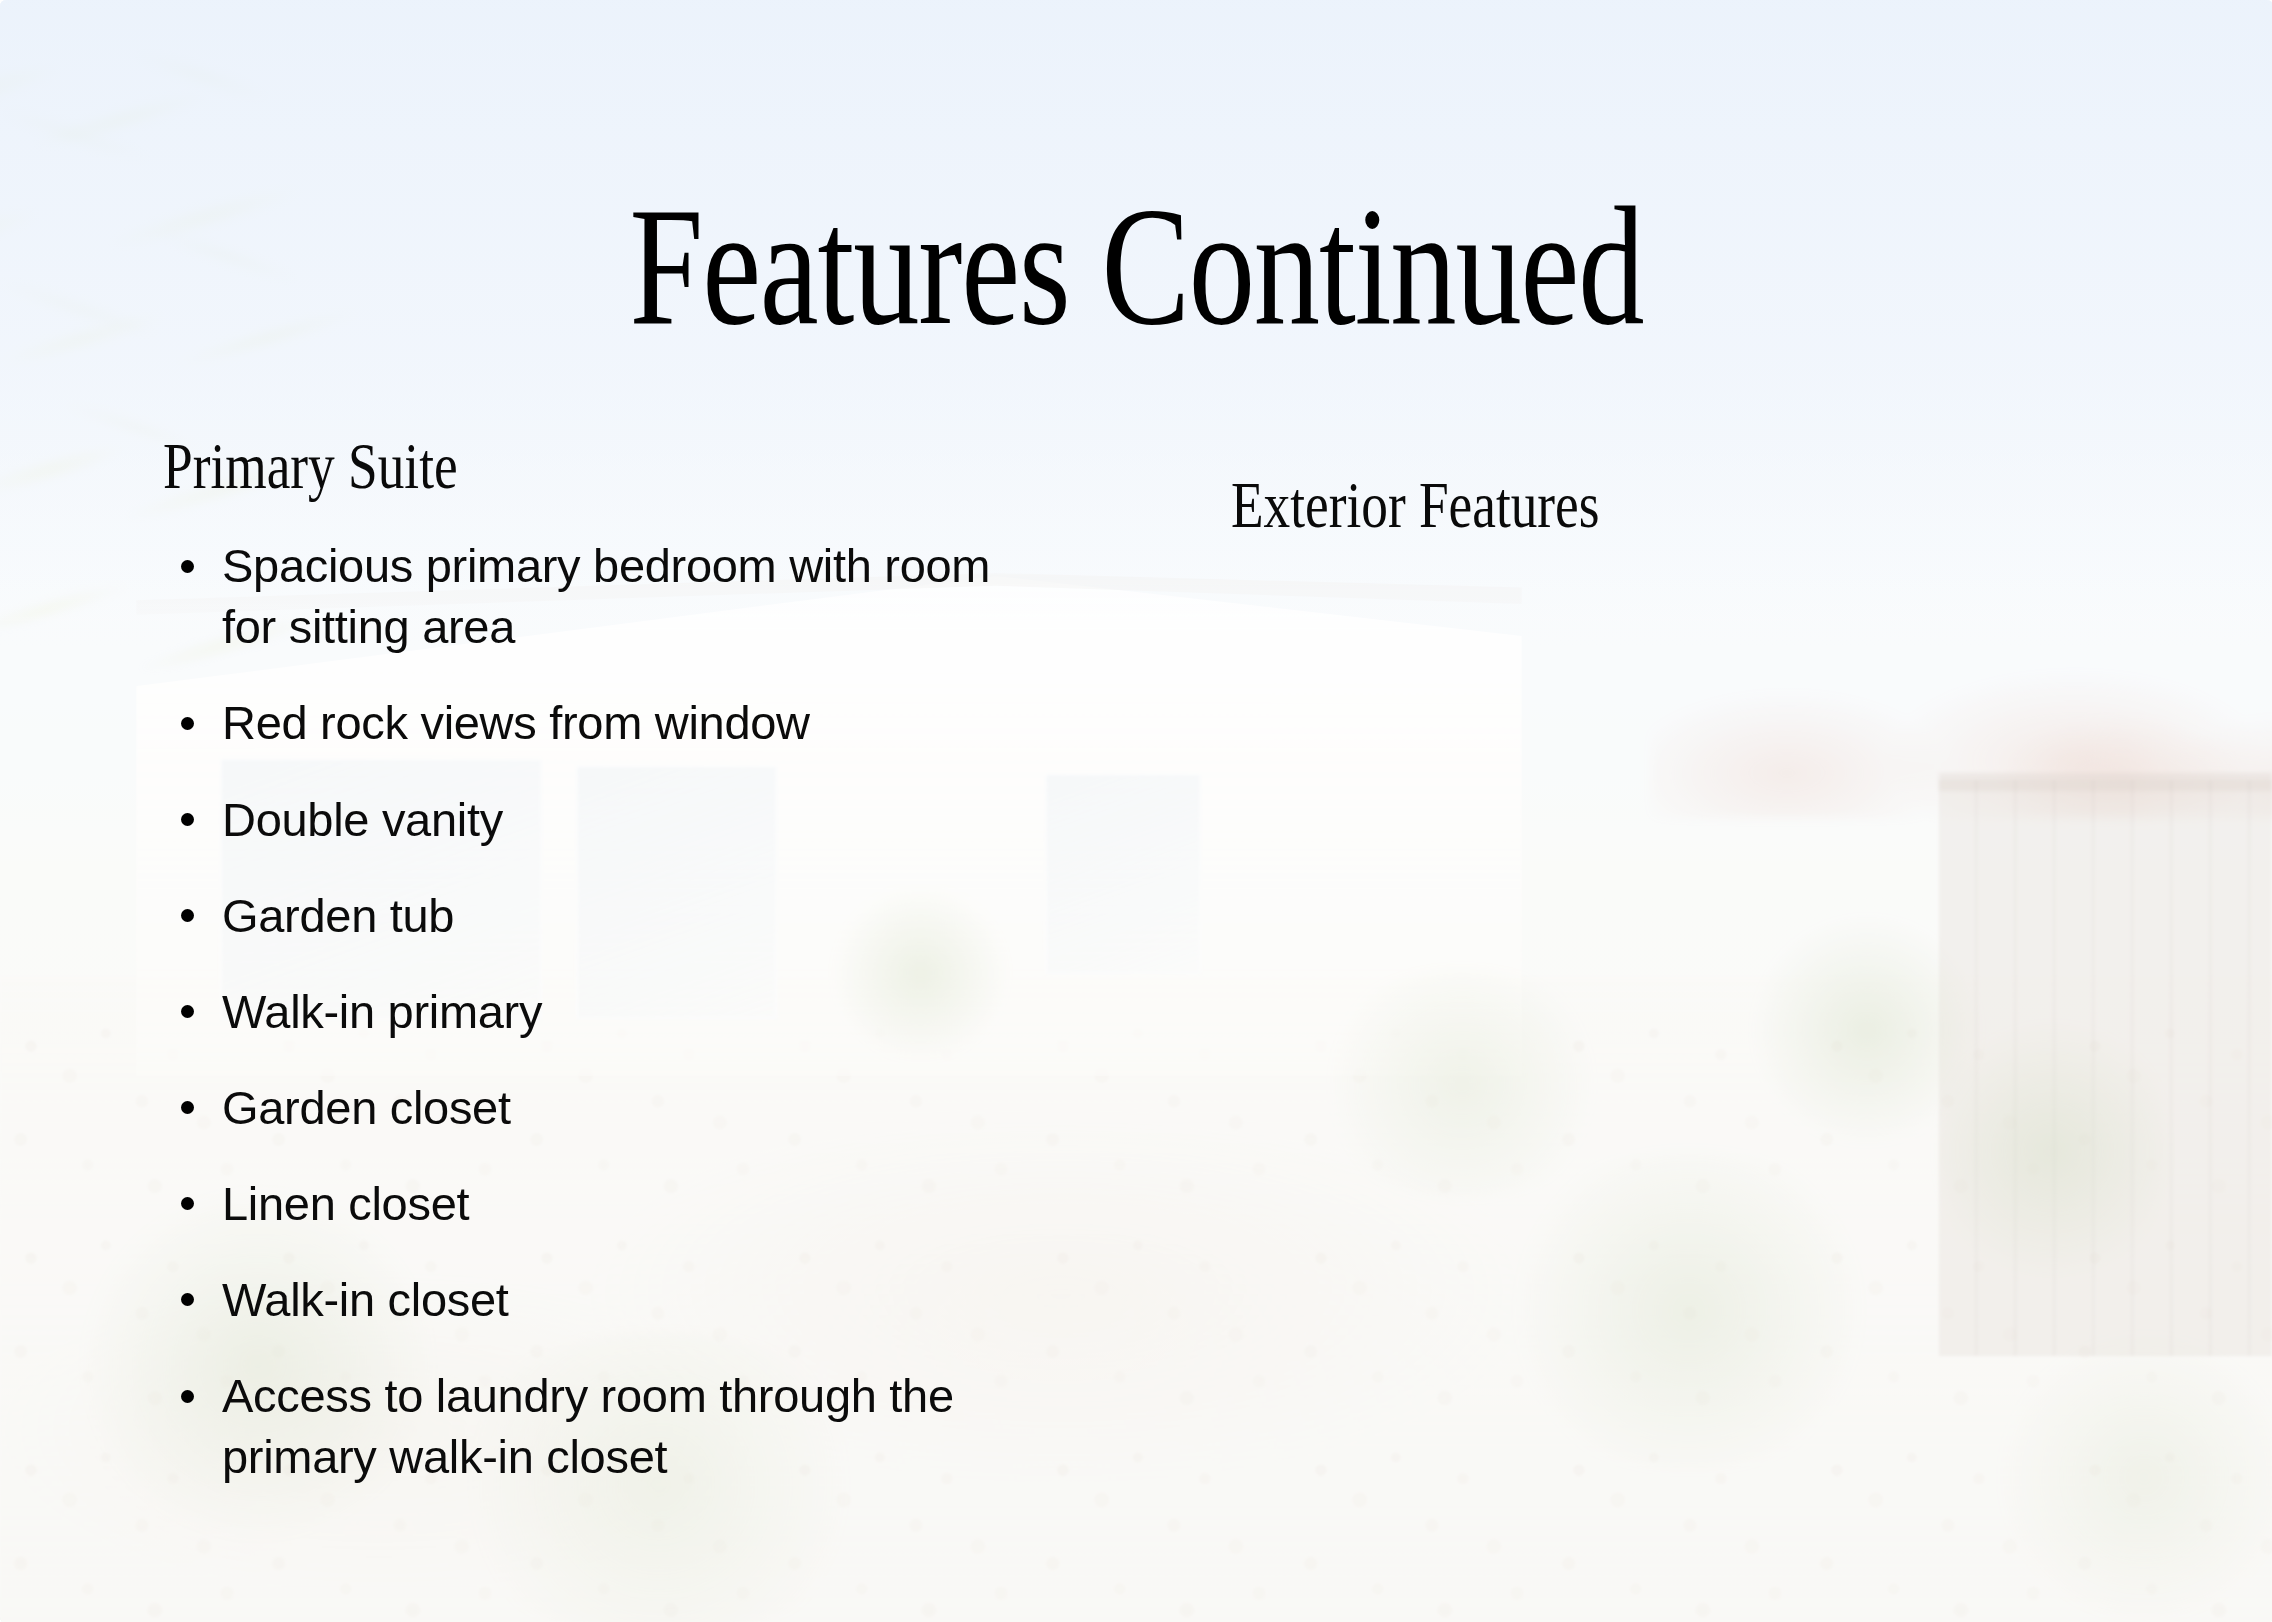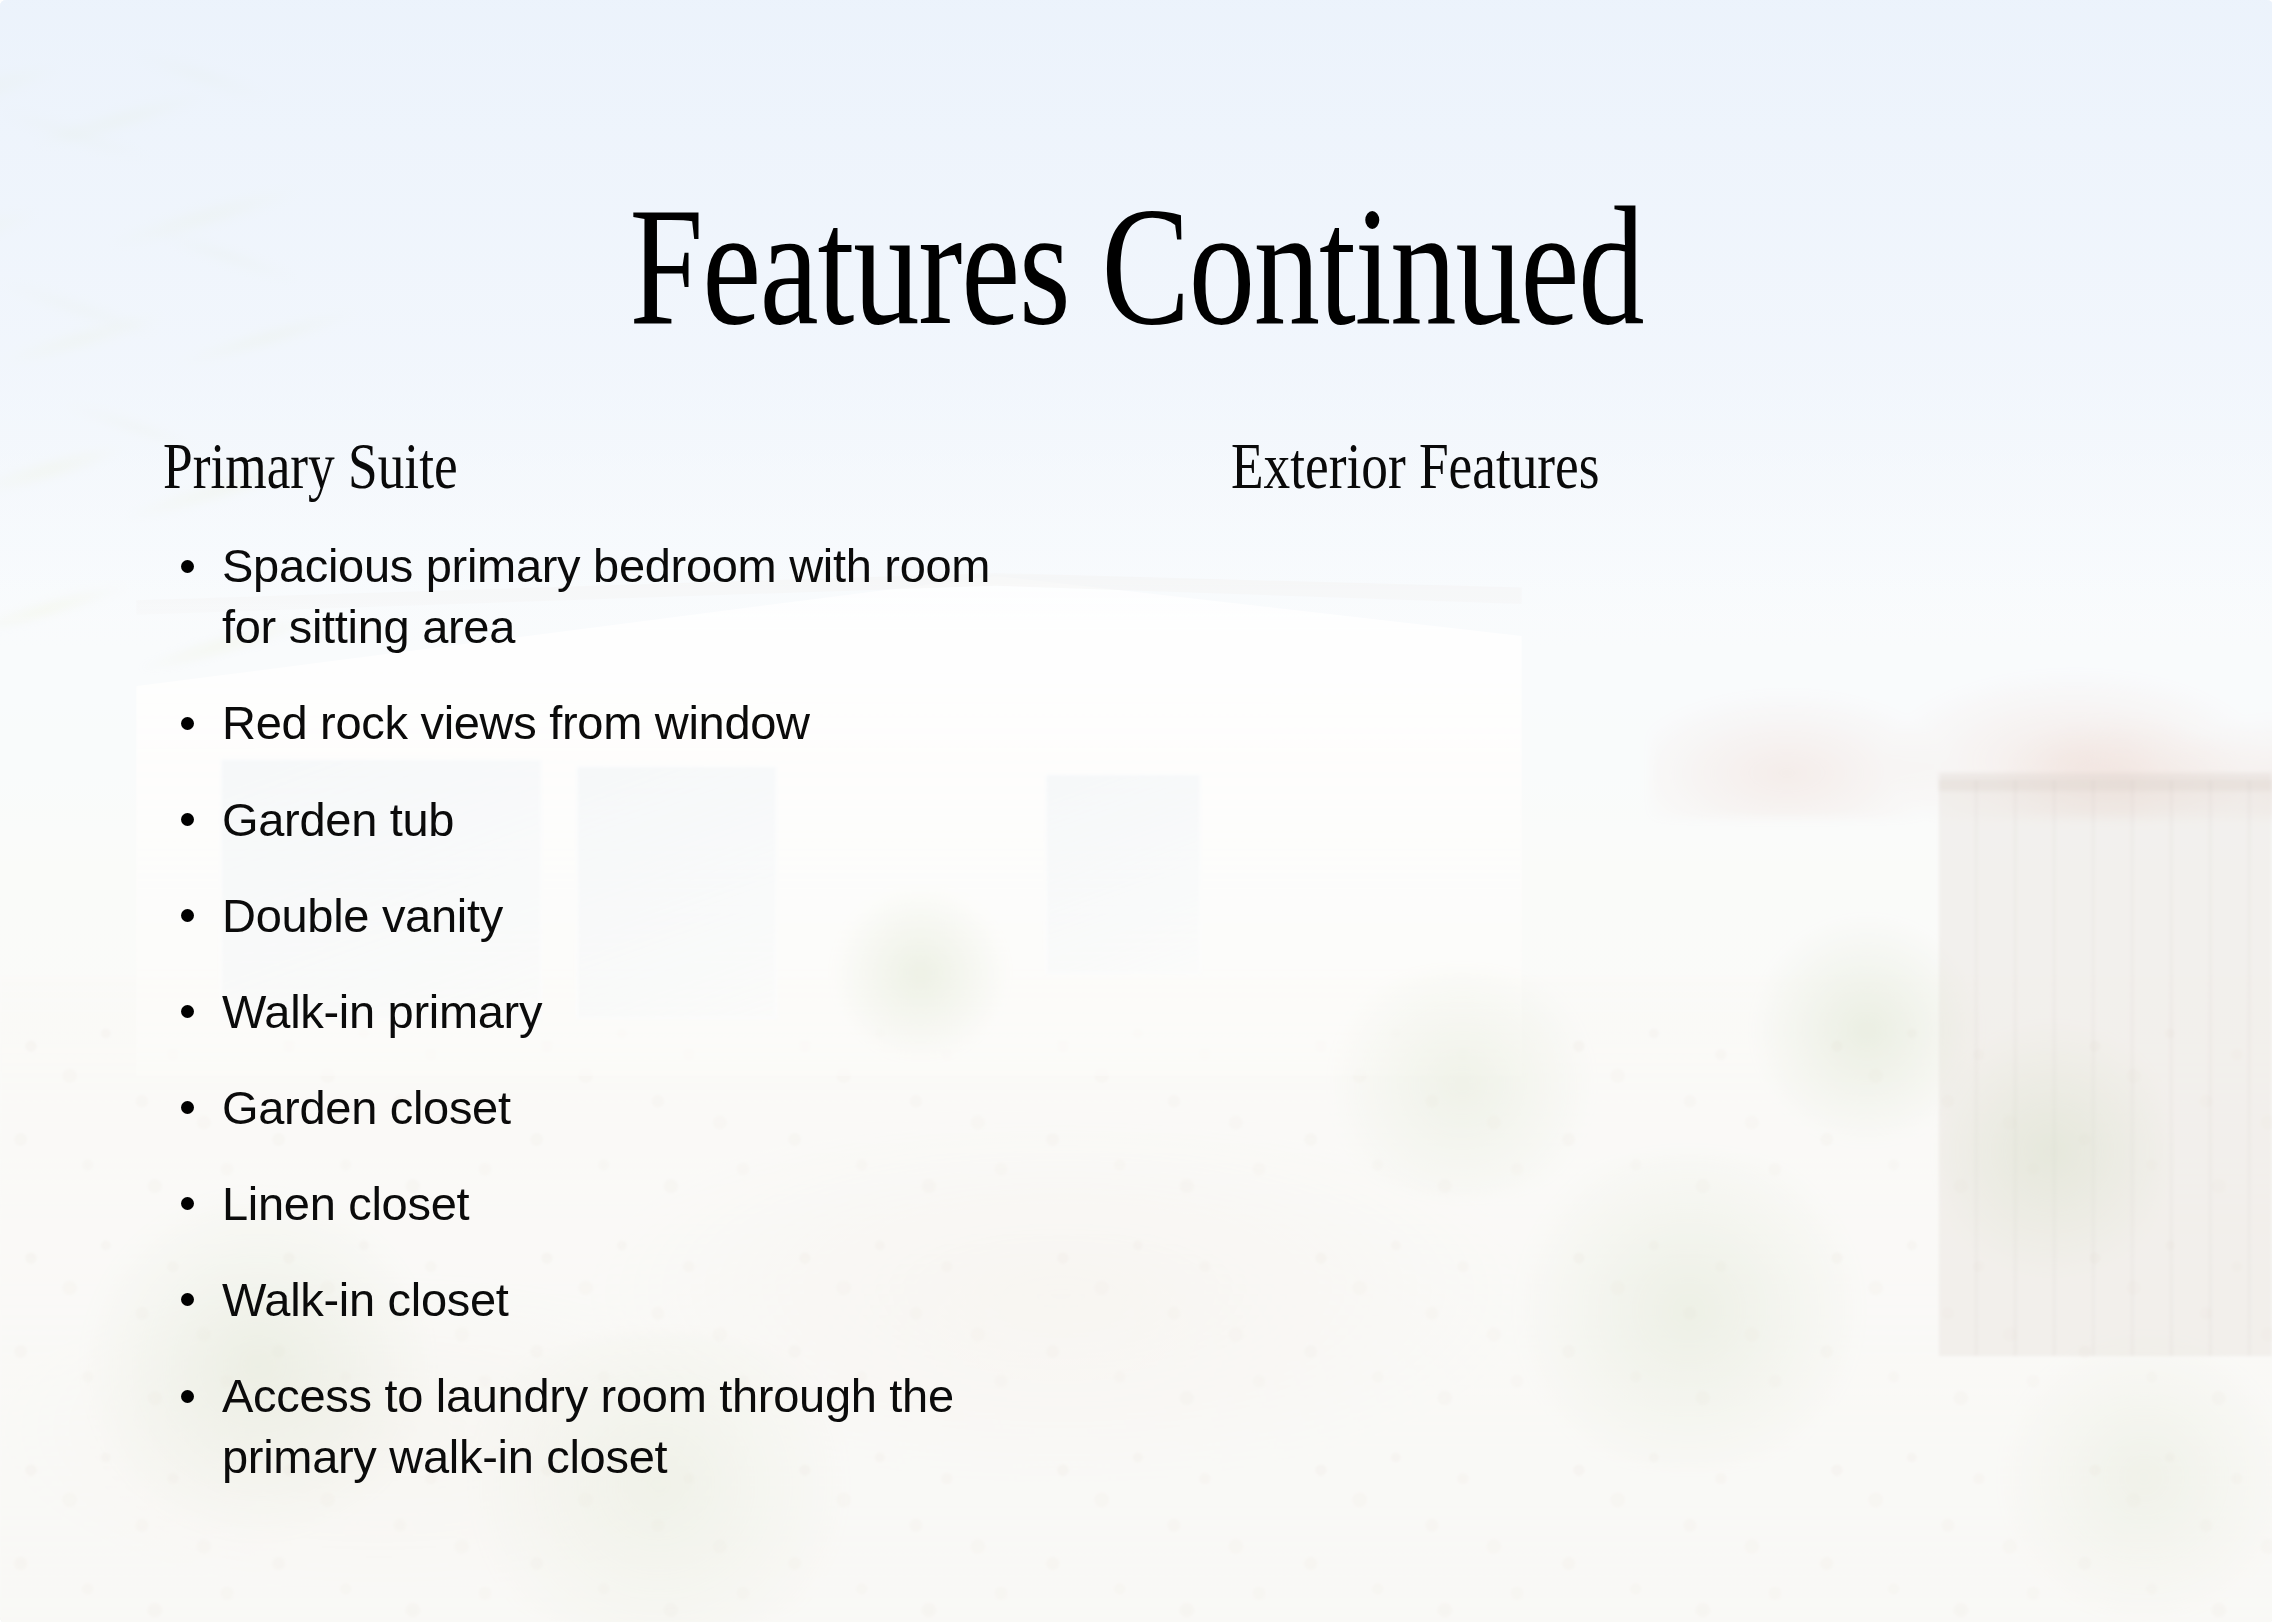--- a/index.html
+++ b/index.html
@@ -254,21 +254,21 @@
     position: absolute;
     left: 0;
     top: 424px;
     width: 2273px;
   }
   .col {
     position: absolute;
     top: 8px;
   }
   .col-left  { left: 163px;  width: 924px; }
-  .col-right { left: 1231px; width: 894px; }
+  .col-right { left: 1231px; width: 894px; margin-top: 39px; }
 
   .col-heading {
     font-family: "Liberation Serif", "DejaVu Serif", serif;
     font-size: 65px;
     line-height: 1.05;
     font-weight: 400;
     color: #0a0a0a;
     letter-spacing: 0px;
     transform: scaleX(0.82);
     transform-origin: left top;
@@ -341,22 +341,22 @@
 
     <h1 class="page-title">Features Continued</h1>
 
     <div class="columns">
 
       <div class="col col-left">
         <h2 class="col-heading">Primary Suite</h2>
         <ul class="feature-list">
           <li>Spacious primary bedroom with room for sitting area</li>
           <li>Red rock views from window</li>
+          <li>Double vanity</li>
           <li>Garden tub</li>
-          <li>Double vanity</li>
           <li>Walk-in primary</li>
           <li>Garden closet</li>
           <li>Linen closet</li>
           <li>Walk-in closet</li>
           <li>Access to laundry room through the primary walk-in closet</li>
         </ul>
       </div>
 
       <div class="col col-right">
         <h2 class="col-heading">Exterior Features</h2>

